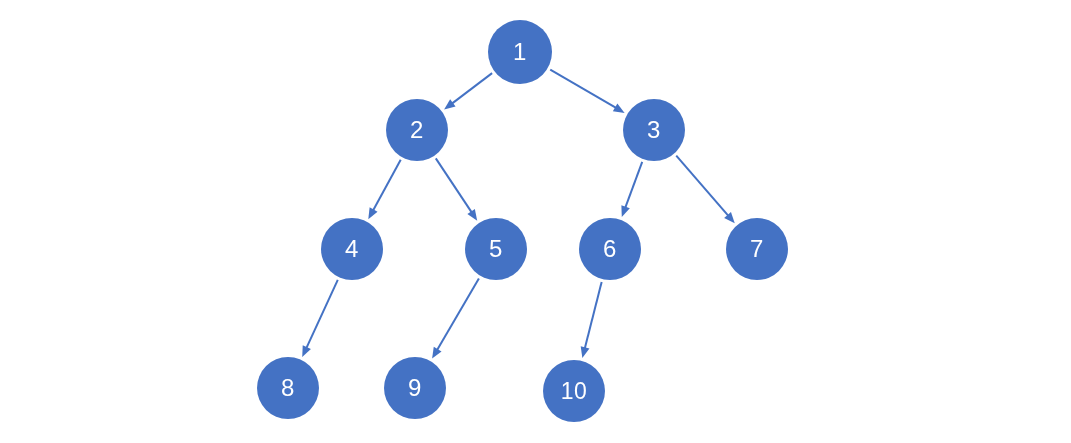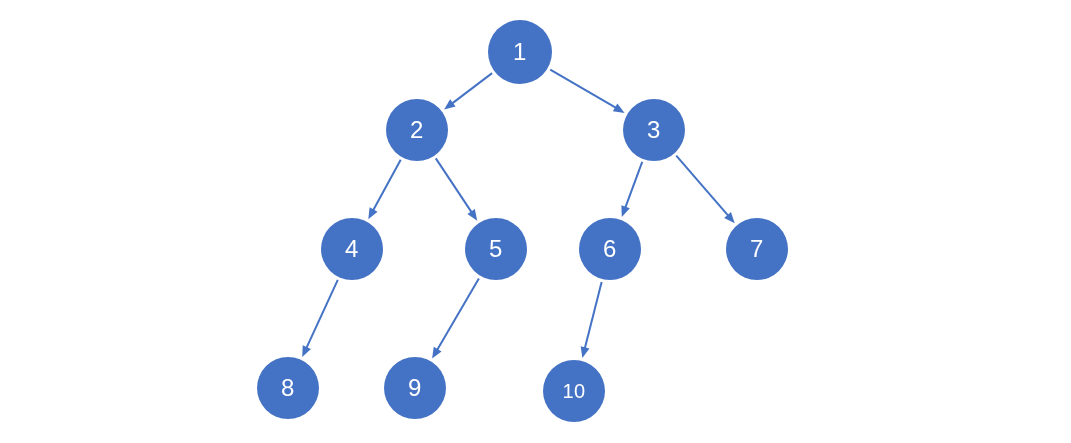--- a/index.html
+++ b/index.html
@@ -106,16 +106,16 @@
       <div class="node" style="left: 726px; top: 218px; width: 62px; height: 62px; background: rgb(68, 114, 196);">
         <span class="node-label" style="font-size: 24px; color: rgb(255, 255, 255);">7</span>
       </div>
       <div class="node" style="left: 257px; top: 357px; width: 62px; height: 62px; background: rgb(68, 114, 196);">
         <span class="node-label" style="font-size: 24px; color: rgb(255, 255, 255);">8</span>
       </div>
       <div class="node" style="left: 384px; top: 357px; width: 62px; height: 62px; background: rgb(68, 114, 196);">
         <span class="node-label" style="font-size: 24px; color: rgb(255, 255, 255);">9</span>
       </div>
       <div class="node" style="left: 543px; top: 360px; width: 62px; height: 62px; background: rgb(68, 114, 196);">
-        <span class="node-label" style="font-size: 20px; color: rgb(255, 255, 255);">10</span>
+        <span class="node-label" style="font-size: 23px; color: rgb(255, 255, 255);">10</span>
       </div>
     </div>
 </div>
 
 </body></html>

